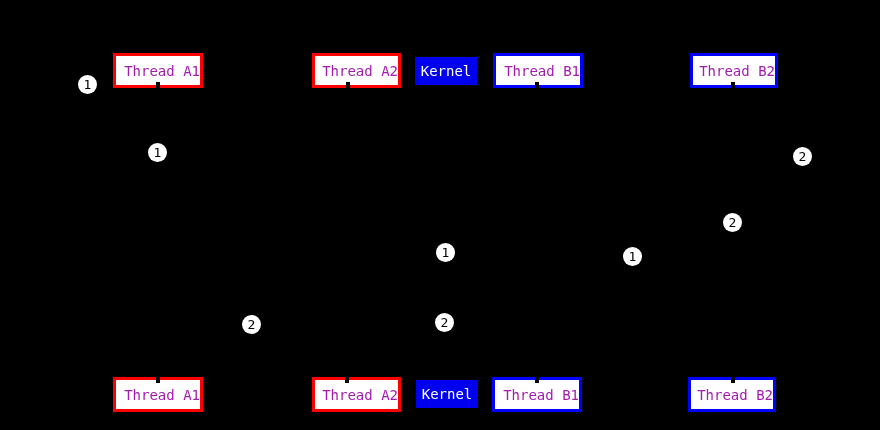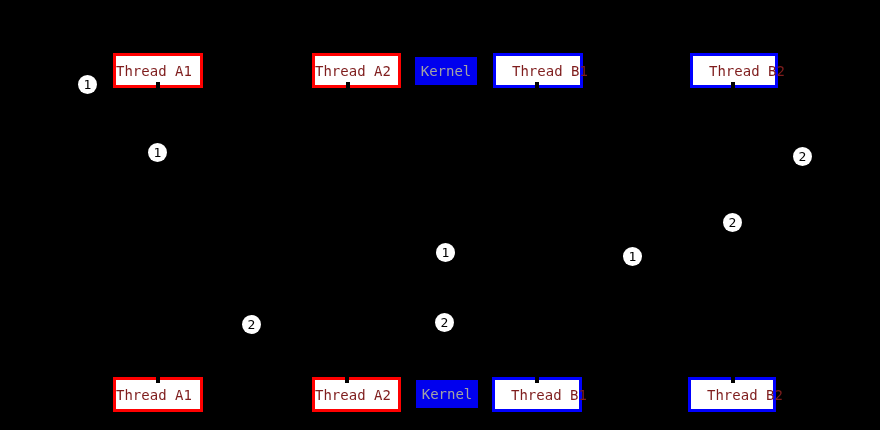--- a/index.html
+++ b/index.html
@@ -14,41 +14,41 @@
     background: #000000;
     overflow: hidden;
     font-family: "DejaVu Sans Mono", "Liberation Mono", monospace;
   }
   .node-box {
     position: absolute;
     box-sizing: border-box;
     background: #ffffff;
     display: flex;
     align-items: center;
-    justify-content: flex-start;
+    justify-content: flex-end;
     font-size: 14px;
-    color: #7f1d1d;
+    color: #a21caf;
     white-space: nowrap;
   }
   .red-box {
     border: 3px solid #ff0000;
     width: 90px;
     height: 35px;
   }
   .blue-box {
     border: 3px solid #0000ff;
     width: 90px;
     height: 35px;
     padding-left: 16px;
   }
   .kernel-box {
     position: absolute;
     box-sizing: border-box;
     background: #0000ee;
-    color: #a3a3a3;
+    color: #ffffff;
     width: 62px;
     height: 28px;
     display: flex;
     align-items: center;
     justify-content: center;
     font-size: 14px;
     white-space: nowrap;
   }
   .notch {
     position: absolute;

